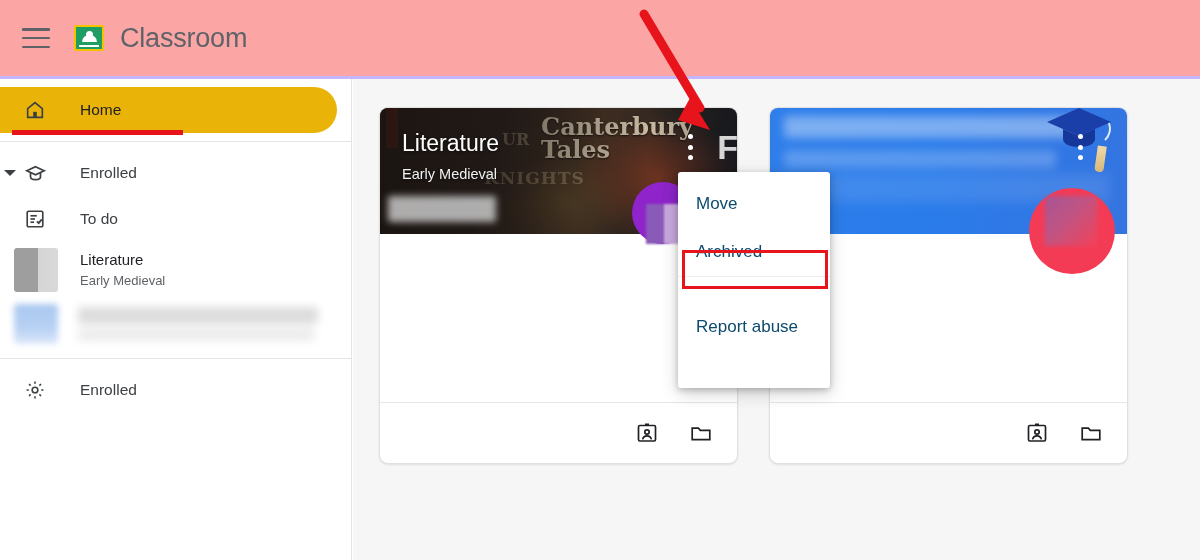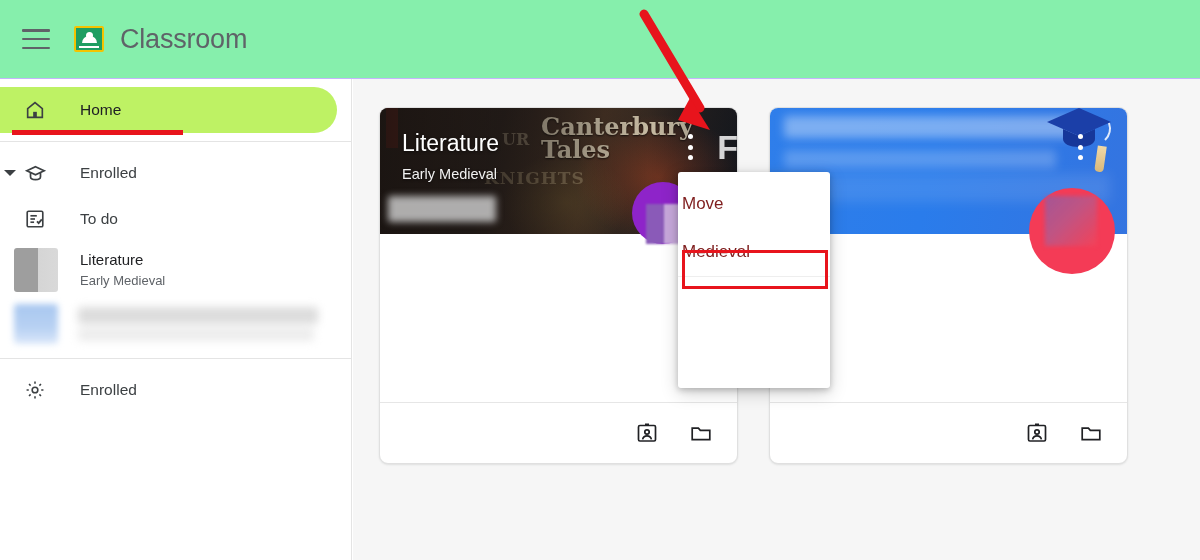--- a/index.html
+++ b/index.html
@@ -9,22 +9,22 @@
     background: #ffffff;
     overflow: hidden;
   }
 
   #app { position: relative; width: 1200px; height: 560px; background: #ffffff; }
 
   
   .header {
     position: absolute; left: 0; top: 0;
     width: 1200px; height: 79px;
-    background: #86efac;
-    border-bottom: 1px solid #c4b5fd;
+    background: #fca5a5;
+    border-bottom: 3px solid #c4b5fd;
     display: flex; align-items: center;
   }
   .hamburger {
     width: 28px; height: 20px;
     margin-left: 22px;
     display: flex; flex-direction: column; justify-content: space-between;
     cursor: pointer;
   }
   .hamburger span {
     display: block; width: 28px; height: 2.5px;
@@ -70,21 +70,21 @@
   .nav-divider { height: 1px; background: #e4e4e4; margin: 0; }
   .nav-item {
     position: relative;
     height: 46px;
     display: flex; align-items: center;
     padding-left: 22px;
     cursor: pointer;
     border-radius: 0 24px 24px 0;
     margin-right: 14px;
   }
-  .nav-item.active { background: #bef264; }
+  .nav-item.active { background: #eab308; }
   .nav-item.active .nav-label { color: #202124; font-weight: 400; }
   .nav-icon {
     width: 26px; height: 26px;
     display: flex; align-items: center; justify-content: center;
     color: #3c4043; flex: none;
   }
   .nav-icon svg { display: block; }
   .nav-label {
     margin-left: 32px;
     font-size: 15.5px; color: #3c4043;
@@ -288,22 +288,22 @@
     position: absolute; left: 678px; top: 172px;
     width: 152px; height: 216px;
     background: #ffffff;
     border-radius: 3px;
     box-shadow: 0 2px 6px rgba(0,0,0,0.22), 0 5px 18px rgba(0,0,0,0.18);
     z-index: 40;
     padding: 8px 0;
   }
   .menu-item {
     height: 48px; display: flex; align-items: center;
-    padding-left: 4px;
-    font-size: 17px; color: #7f1d1d;
+    padding-left: 18px;
+    font-size: 17px; color: #0c4a6e;
     cursor: pointer;
   }
   .menu-item.spaced { margin-top: 26px; }
   .menu-sep { height: 1px; background: #eeeeee; margin: 0 0; }
 
   
   .ann-underline {
     position: absolute; left: 12px; top: 130px;
     width: 171px; height: 5px; background: #e8141c;
     z-index: 30;
@@ -490,22 +490,23 @@
           <svg width="24" height="24" viewBox="0 0 24 24" fill="none" stroke="#202124" stroke-width="1.7">
             <path d="M3.2 7.2h6.2l1.9 2.1h9.5v9.4H3.2z"></path>
           </svg>
         </div>
       </div>
     </div>
   </div>
 
   <div class="dropdown">
     <div class="menu-item">Move</div>
-    <div class="menu-item">Medieval</div>
+    <div class="menu-item">Archived</div>
     <div class="menu-sep"></div>
+    <div class="menu-item spaced">Report abuse</div>
   </div>
 
   <div class="ann-underline"></div>
   <div class="ann-box"></div>
   <svg class="ann-arrow" width="110" height="130" viewBox="0 0 110 130">
     <line x1="14" y1="6" x2="70" y2="100" stroke="#e8141c" stroke-width="9" stroke-linecap="round"></line>
     <path d="M60 90 L80 122 L48 112 Z" fill="#e8141c"></path>
   </svg>
 
 </div>

